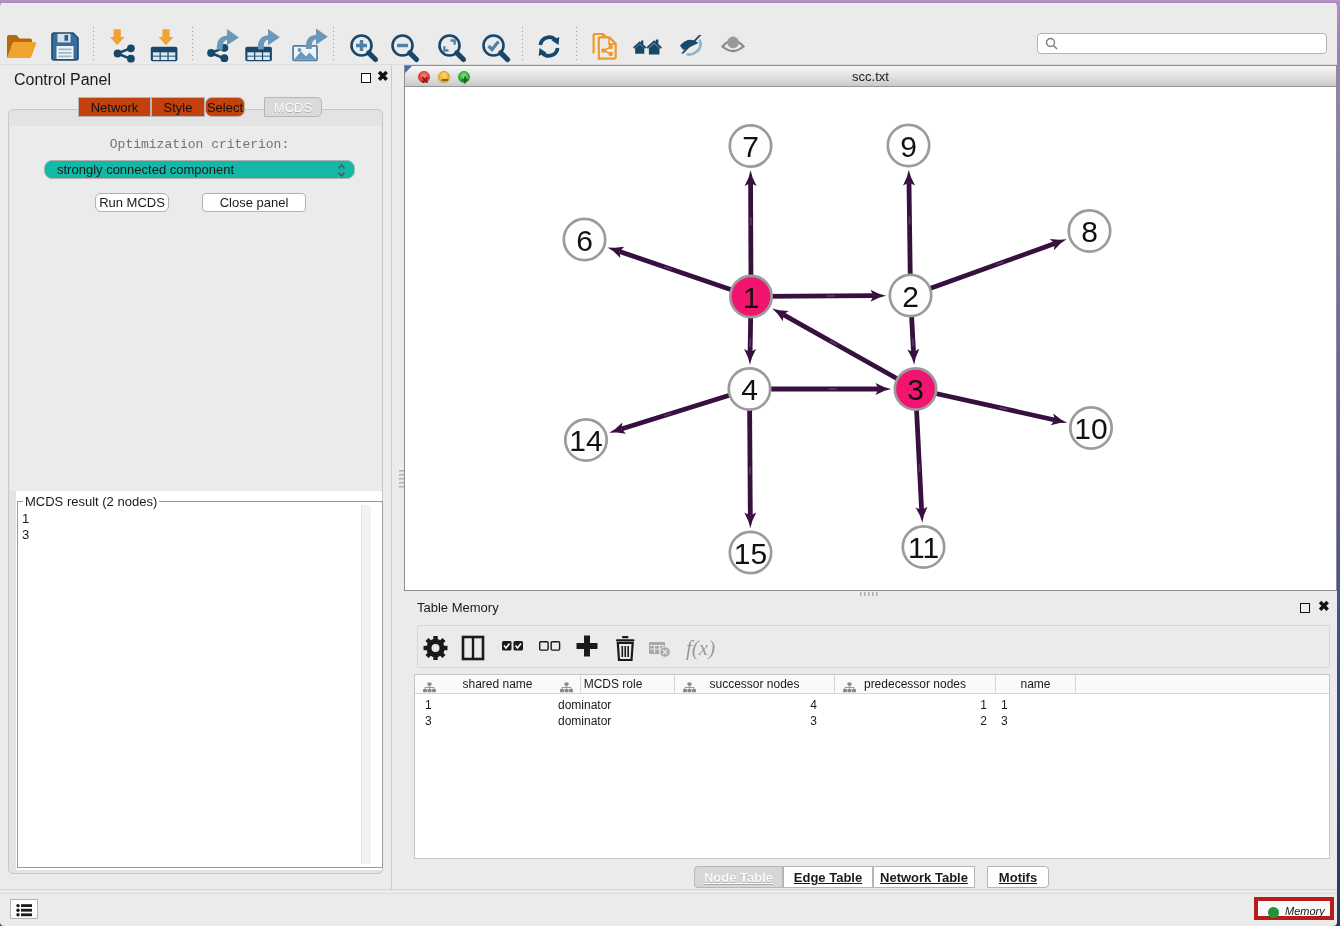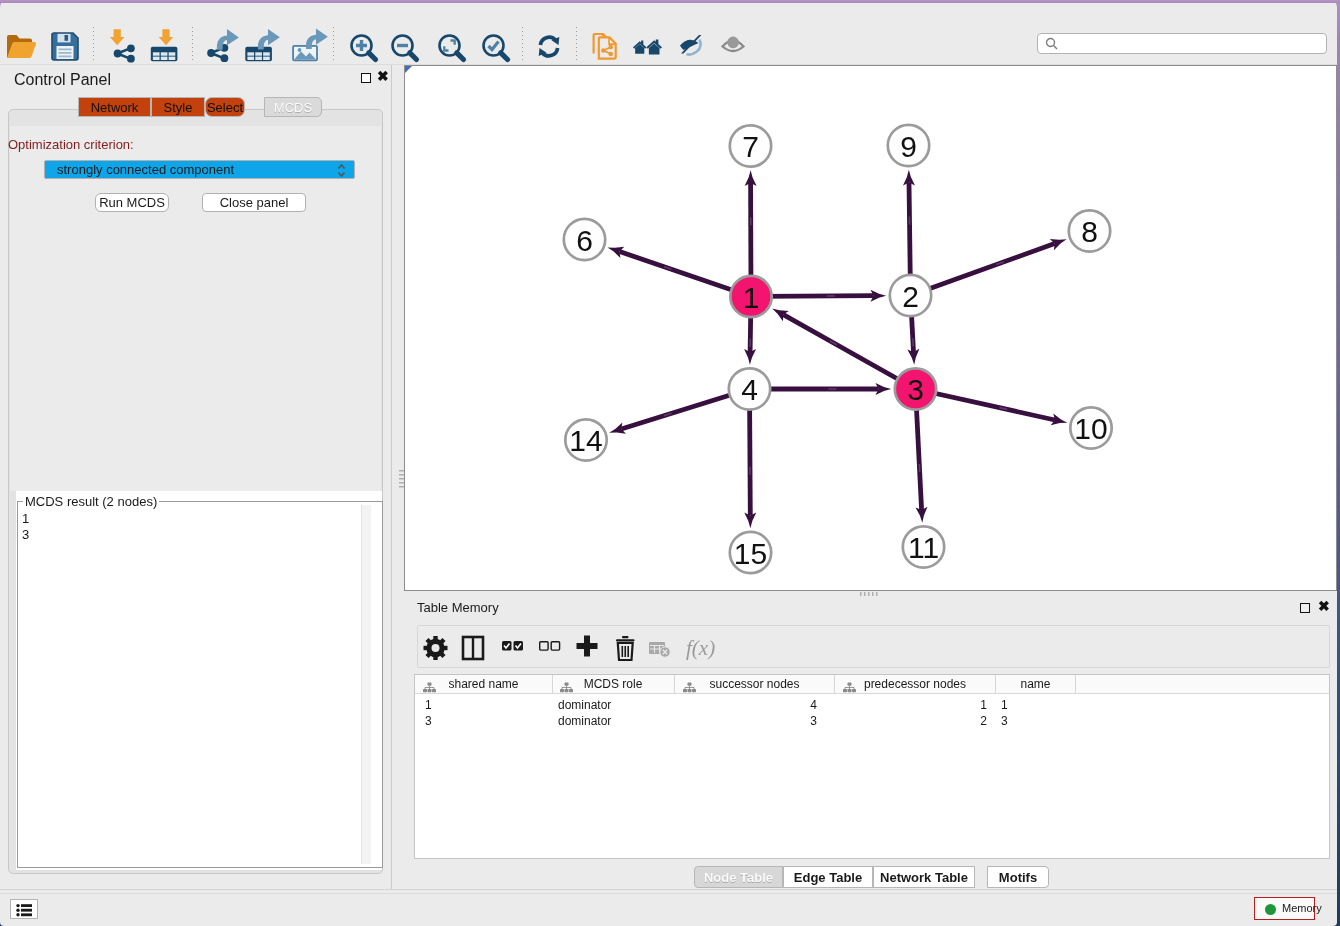--- a/index.html
+++ b/index.html
@@ -14,22 +14,22 @@
 #toolbar { left:0; top:24px; width:1337px; height:41px; background:#ecebec; border-bottom:1px solid #dddcdd; }
 .tsep { width:1px; height:34px; background-image:linear-gradient(#9a9a9a 25%, rgba(0,0,0,0) 25%); background-size:1px 4px; }
 #search { left:1037px; top:33px; width:290px; height:21px; background:#fff; border:1px solid #b4b3b4; border-radius:4px; }
 #cp-title { left:14px; top:71px; font-size:16px; color:#1a1a1a; }
 #cp-floatbox { left:361px; top:73px; width:10px; height:10px; border:1.5px solid #111; background:#fff; }
 #cp-close { left:377px; top:68px; font-size:14px; color:#111; font-weight:bold; }
 #cp-tabbox { left:8px; top:109px; width:375px; height:765px; background:#e4e3e4; border:1px solid #c8c7c8; border-radius:5px; }
 .cptab { top:97px; height:20px; background:#c2410c; border:1px solid #b7b6b7; font-size:13px; color:#111; text-align:center; line-height:19px; }
 #tab-mcds { background:#dadada; color:#fbfbfb; text-shadow:0 1px 0 #b0b0b0; }
 #cp-inner { left:10px; top:126px; width:371px; height:365px; background:#ecebec; }
-#opt-label { left:8px; top:137px; width:383px; text-align:left; font-size:13px; color:#7f1d1d; }
-#opt-select { left:44px; top:160px; width:311px; height:19px; background:#0ea5e9; border:1px solid #b2b1b2; border-radius:2px; font-size:13px; color:#1a1a1a; line-height:17px; padding-left:12px; }
+#opt-label { left:8px; top:137px; width:383px; text-align:center; font-size:13px; color:#737373;font-family:Liberation Mono, monospace; }
+#opt-select { left:44px; top:160px; width:311px; height:19px; background:#14b8a6; border:1px solid #b2b1b2; border-radius:8px; font-size:13px; color:#1a1a1a; line-height:17px; padding-left:12px; }
 .btn { height:19px; background:#fff; border:1px solid #b2b1b2; border-radius:4px; font-size:13px; color:#1a1a1a; text-align:center; line-height:17px; }
 #btn-run { left:95px; top:193px; width:74px;border-radius:6px; }
 #btn-close { left:202px; top:193px; width:104px; }
 #cp-white { left:16px; top:491px; width:366px; height:379px; background:#fff; }
 #fieldset { left:17px; top:501px; width:366px; height:367px; border:1px solid #9b9a9b; }
 #fieldset-legend { left:23px; top:494px; background:#fff; font-size:13px; color:#1a1a1a; padding:0 2px; }
 #result-text { left:22px; top:511px; font-size:13px; color:#1a1a1a; line-height:16px; }
 #result-scroll { left:361px; top:505px; width:10px; height:359px; background:#f4f3f4; border-left:1px solid #e4e3e4; }
 #net-frame { left:404px; top:65px; width:933px; height:526px; border:1px solid #8e8d8e; background:#fff; }
 #net-title { left:0px; top:0px; width:931px; height:21px; background:linear-gradient(#f7f7f7,#d3d2d3 85%,#c9c8c9); border-bottom:1px solid #9a999a; }
@@ -40,26 +40,26 @@
 #tl-green { left:53px; background:radial-gradient(circle at 50% 35%, #8edc8a, #2fb53c 60%, #1b9a27); border:1px solid #2f9e38; }
 #focus-corner { left:0px; top:0px; width:0; height:0; border-left:7px solid #3e6fb5; border-bottom:7px solid transparent; }
 #tp-title { left:417px; top:600px; font-size:13px; color:#1a1a1a; }
 #tp-floatbox { left:1300px; top:603px; width:10px; height:10px; border:1.5px solid #111; background:#efefef; }
 #tp-close { left:1318px; top:598px; font-size:14px; color:#111; font-weight:bold; }
 #tbl { left:414px; top:674px; width:916px; height:185px; background:#fff; border:1px solid #c6c5c6; }
 #tbl-header { left:0; top:0; width:914px; height:19px; background:#fbfafb; border-bottom:1px solid #d8d7d8; }
 .th { top:0px; height:19px; border-right:1px solid #d8d7d8; font-size:12px; color:#1a1a1a; text-align:center; line-height:19px; }
 .tree-ic { top:4px; }
 .td { font-size:12px; color:#1a1a1a; }
-.btab { top:866px; height:22px; background:#fff; border:1px solid #b7b6b7; font-size:13px; font-weight:bold; color:#1a1a1a; text-align:center; line-height:21px; }
+.btab { top:866px; height:22px; background:#fff; border:1px solid #b7b6b7; font-size:13px; font-weight:bold; color:#1a1a1a; text-align:center; line-height:21px;text-decoration:underline; }
 #btab-node { background:#d8d7d8; color:#fafafa; text-shadow:0 1px 0 #aaa; }
 #statusbar { left:0; top:889px; width:1337px; height:33px; background:#ecebec; border-top:1px solid #d4d3d4; }
 #status-inner { left:0; top:3px; width:1337px; height:30px; border-top:1px solid #dddcdd; }
 #list-btn { left:10px; top:899px; width:28px; height:20px; background:#fdfdfd; border:1px solid #b4b3b4; }
-#mem-btn { left:1254px; top:897px; width:61px; height:23px; background:#fbfafb; border:1px solid #b91c1c; font-size:11px; color:#1a1a1a; }
+#mem-btn { left:1254px; top:897px; width:80px; height:23px; background:#fbfafb; border:4px solid #b91c1c; font-size:11px; color:#1a1a1a;font-style:italic; }
 </style>
 </head>
 <body>
 <div class="abs" id="desk-top"></div>
 <div class="abs" id="win">
   <div class="abs" id="toolbar"></div>
   <svg class="abs" style="left:0px; top:26px;" width="780" height="38" viewBox="0 0 780 38">
       <g transform="translate(0,3)">
         <g transform="translate(5,0)">
           <path d="M2 29 L2 8 Q2 6 4 6 L11.5 6 L14.5 9.5 L25 9.5 Q27 9.5 27 11.5 L27 14 Z" fill="#b5690d"></path>
@@ -262,20 +262,32 @@
   <div class="abs btn" id="btn-run">Run MCDS</div>
   <div class="abs btn" id="btn-close">Close panel</div>
   <div class="abs" id="cp-white"></div>
   <div class="abs" id="fieldset"></div>
   <div class="abs" id="fieldset-legend">MCDS result (2 nodes)</div>
   <div class="abs" id="result-text">1<br>3</div>
   <div class="abs" id="result-scroll"></div>
 
   <div class="abs" style="left:391px; top:65px; width:1px; height:824px; background:#cccbcc;"></div>
   <div class="abs" id="net-frame">
+    <div class="abs" id="net-title">
+      <div class="abs tl" id="tl-red"><svg width="12" height="12" viewBox="0 0 12 12">
+            <path d="M3.4 3.4 L8.6 8.6 M8.6 3.4 L3.4 8.6" stroke="#75201a" stroke-width="1.7"></path>
+          </svg></div>
+      <div class="abs tl" id="tl-yellow"><svg width="12" height="12" viewBox="0 0 12 12">
+            <path d="M2.8 6 L9.2 6" stroke="#8a5d10" stroke-width="1.8"></path>
+          </svg></div>
+      <div class="abs tl" id="tl-green"><svg width="12" height="12" viewBox="0 0 12 12">
+            <path d="M6 2.6 L6 9.4 M2.6 6 L9.4 6" stroke="#1a5e14" stroke-width="1.7"></path>
+          </svg></div>
+      <div class="abs" id="net-title-text">scc.txt</div>
+    </div>
     <div class="abs" id="focus-corner"></div>
     <svg class="abs" id="graph" style="left:0px; top:21px;" width="931" height="503" viewBox="405 87 931 503" font-family="Liberation Sans, sans-serif">
 <line x1="751.0" y1="296.5" x2="750.6" y2="183.0" stroke="#38103f" stroke-width="4.8"></line>
 <line x1="750.8" y1="225.2" x2="750.7" y2="217.3" stroke="#5d3a68" stroke-width="1.6"></line>
 <polygon points="750.6,170.3 752.6,177.5 756.6,186.0 750.6,183.0 744.6,186.0 748.6,177.5" fill="#38103f"></polygon>
 <line x1="751.0" y1="296.5" x2="619.5" y2="251.5" stroke="#38103f" stroke-width="4.8"></line>
 <line x1="671.5" y1="269.3" x2="664.0" y2="266.7" stroke="#5d3a68" stroke-width="1.6"></line>
 <polygon points="607.5,247.4 614.9,247.8 624.3,246.8 619.5,251.5 620.4,258.1 613.7,251.6" fill="#38103f"></polygon>
 <line x1="751.0" y1="296.5" x2="873.5" y2="295.7" stroke="#38103f" stroke-width="4.8"></line>
 <line x1="826.8" y1="296.0" x2="834.7" y2="296.0" stroke="#5d3a68" stroke-width="1.6"></line>
@@ -388,21 +400,21 @@
 <g transform="translate(229,9)" fill="#a9a8a9">
 <rect x="0" y="1" width="16" height="12" rx="1"></rect>
 <path d="M1 4.5 H15 M1 8 H15 M5.5 4.5 V12 M10.5 4.5 V12" stroke="#e9e8e9" stroke-width="1.1"></path>
 <circle cx="16" cy="11" r="5.2" fill="#a9a8a9" stroke="#e9e8e9" stroke-width="1"></circle>
 <path d="M13.8 8.8 L18.2 13.2 M18.2 8.8 L13.8 13.2" stroke="#e9e8e9" stroke-width="1.4"></path>
 </g>
 <text x="266" y="23" font-family="Liberation Serif, serif" font-style="italic" font-size="21" fill="#9b9a9b">f(x)</text>
 </svg>
   <div class="abs" id="tbl">
     <div class="abs" id="tbl-header">
-      <div class="abs th" style="left:0px; width:138px;">shared name</div>
+      <div class="abs th" style="left:0px; width:166px;">shared name</div>
       <div class="abs th" style="left:137px; width:123px;">MCDS role</div>
       <div class="abs th" style="left:260px; width:160px;">successor nodes</div>
       <div class="abs th" style="left:420px; width:161px;">predecessor nodes</div>
       <div class="abs th" style="left:581px; width:80px;">name</div>
       <div class="abs tree-ic" style="left:8px;"><svg width="13" height="11" viewBox="0 0 13 11">
             <g fill="#8a8a8a">
               <rect x="4.5" y="0.5" width="4" height="3.2" rx="0.6"></rect>
               <rect x="0" y="7" width="4" height="3.2" rx="0.6"></rect>
               <rect x="4.5" y="7" width="4" height="3.2" rx="0.6"></rect>
               <rect x="9" y="7" width="4" height="3.2" rx="0.6"></rect>

